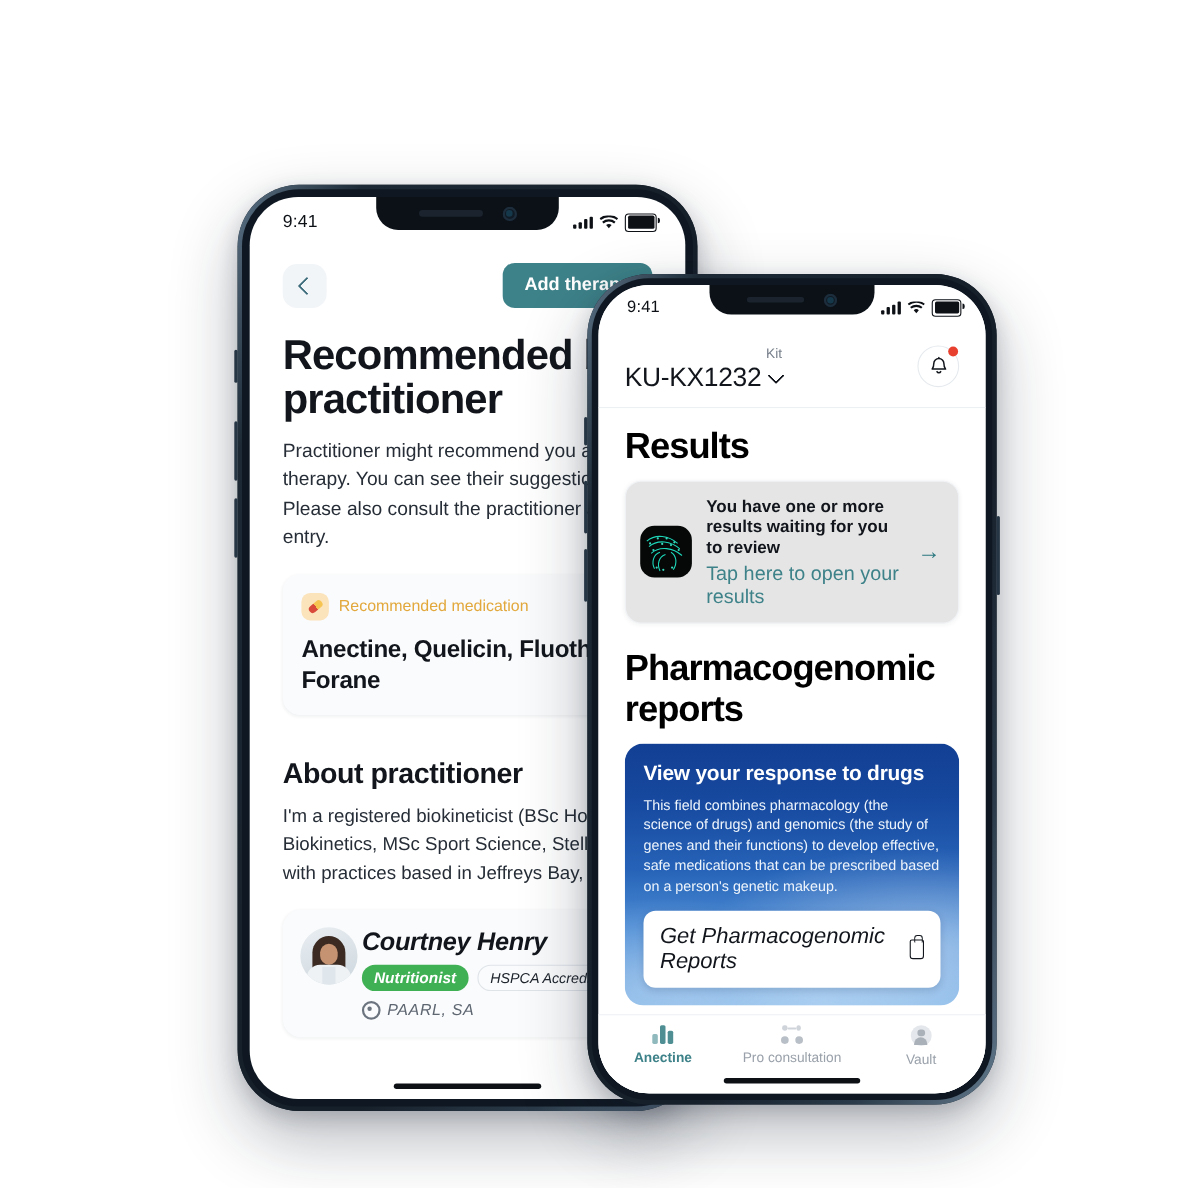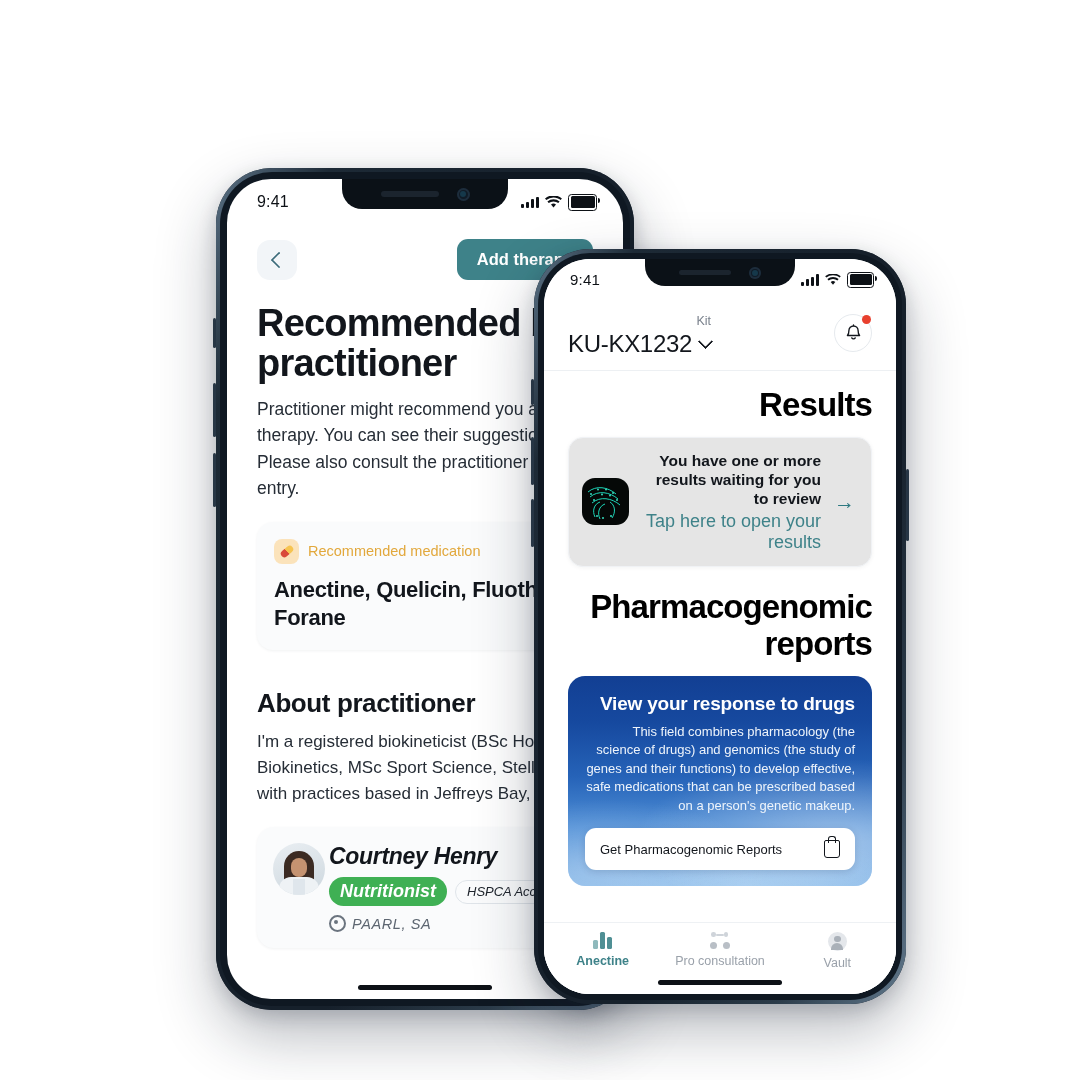--- a/index.html
+++ b/index.html
@@ -93,42 +93,42 @@
           background:linear-gradient(160deg,#e9eef2,#cdd7de);position:relative;}
   .avatar .hair{position:absolute;left:11px;top:8px;width:30px;height:38px;border-radius:15px 15px 10px 10px;
                 background:#3b2a22;}
   .avatar .face{position:absolute;left:18px;top:15px;width:16px;height:19px;border-radius:8px;
                 background:#c59371;}
   .avatar .body{position:absolute;left:6px;bottom:-2px;width:40px;height:20px;border-radius:12px 12px 0 0;
                 background:#eef2f5;}
   .avatar .coat{position:absolute;left:20px;bottom:-2px;width:12px;height:18px;background:#dfe6ec;}
   .prac-name{font-size:23px;font-weight:bold;letter-spacing:-.3px;}
   .tags{display:flex;gap:8px;margin-top:7px;align-items:center;}
-  .tag-green{background:#3fb054;color:#fff;font-size:18px;font-weight:bold;padding:4px 11px;border-radius:20px;}
+  .tag-green{background:#3fb054;color:#fff;font-size:14px;font-weight:bold;padding:4px 11px;border-radius:20px;}
   .tag-out{border:1.4px solid #dfe4e9;color:#20262e;font-size:13px;padding:3.5px 11px;border-radius:20px;
            white-space:nowrap;}
   .loc{display:flex;align-items:center;gap:6px;margin-top:9px;color:#5d6671;font-size:14.5px;
        letter-spacing:.6px;}
   .pin{width:13px;height:13px;border:2px solid #6b747f;border-radius:50% 50% 50% 50%;position:relative;}
   .pin::after{content:"";position:absolute;left:2.5px;top:2.5px;width:4px;height:4px;border-radius:50%;
               background:#6b747f;}
 
   
   .rp{position:absolute;inset:0;display:flex;flex-direction:column;background:#fff;}
   .rp-head{padding:55px 24px 12px;display:flex;align-items:flex-start;justify-content:space-between;
            border-bottom:1px solid #edf0f3;text-align:right;}
   .kit-label{font-size:12.5px;color:#79818c;}
   .kit-row{display:flex;align-items:center;gap:8px;margin-top:2px;}
   .kit-val{font-size:24px;letter-spacing:-.3px;color:#12161c;}
   .kit-chev{width:9px;height:9px;border-right:2.2px solid #12161c;border-bottom:2.2px solid #12161c;
             transform:rotate(45deg);margin-top:-5px;border-radius:1px;}
   .bell-wrap{position:relative;width:36px;height:36px;border-radius:50%;border:1px solid #e6eaee;
              display:flex;align-items:center;justify-content:center;cursor:pointer;}
   .dot-red{position:absolute;right:0px;top:0px;width:9px;height:9px;border-radius:50%;background:#e8402e;}
-  .rp-body{flex:1;padding:0 24px;overflow:hidden;text-align:right;}
+  .rp-body{flex:1;padding:0 24px;overflow:hidden;}
   .rp-h{font-size:33px;font-weight:bold;letter-spacing:-.9px;margin:16px 0 0;line-height:1.08;}
   .res-card{margin-top:14px;background:#e5e5e5;border:1px solid #f0f2f5;border-radius:15px;padding:13px;
             display:flex;align-items:center;gap:13px;box-shadow:0 1px 4px rgba(20,30,45,.05);cursor:pointer;}
   .dna{width:47px;height:47px;border-radius:13px;flex:0 0 47px;background:#050807;position:relative;
        overflow:hidden;}
   .res-txt{flex:1;}
   .res-t1{font-size:15.5px;font-weight:bold;line-height:1.24;color:#12161c;}
   .res-t2{font-size:18px;color:#3e8289;margin-top:3px;}
   .arr{color:#2e7a82;font-size:21px;line-height:1;padding-right:3px;}
   .pg-h{font-size:33px;font-weight:bold;letter-spacing:-.9px;margin:22px 0 0;line-height:1.1;}
@@ -137,22 +137,22 @@
   .blue-card .bg{position:absolute;inset:0;
       background:
         radial-gradient(120% 70% at 88% 78%, rgba(255,255,255,.42) 0%, rgba(255,255,255,0) 55%),
         radial-gradient(90% 55% at 12% 92%, rgba(255,255,255,.30) 0%, rgba(255,255,255,0) 60%),
         radial-gradient(70% 40% at 60% 100%, rgba(180,215,245,.55) 0%, rgba(255,255,255,0) 70%),
         linear-gradient(180deg,#123f93 0%, #16499f 22%, #2663b8 48%, #4e8ed6 72%, #7db2e6 100%);}
   .blue-card .inner{position:relative;z-index:2;}
   .bc-title{font-size:19px;font-weight:bold;letter-spacing:-.2px;}
   .bc-body{font-size:13px;line-height:1.42;margin-top:8px;color:#eef4fb;}
   .cta{margin-top:13px;background:#fff;border-radius:11px;padding:12px 15px;display:flex;
-       align-items:center;justify-content:space-between;color:#12161c;font-size:13px;cursor:pointer;
-       box-shadow:0 2px 7px rgba(10,30,70,.15);}
+       align-items:center;justify-content:space-between;color:#12161c;font-size:20px;cursor:pointer;
+       box-shadow:0 2px 7px rgba(10,30,70,.15);font-style:italic;}
   .bag{width:14px;height:16px;border:1.7px solid #12161c;border-radius:2px 2px 3px 3px;position:relative;}
   .bag::after{content:"";position:absolute;left:3px;top:-5px;width:6px;height:6px;border:1.7px solid #12161c;
               border-bottom:none;border-radius:3px 3px 0 0;}
   .tabbar{border-top:1px solid #eef1f4;display:flex;padding:9px 0 24px;background:#fff;}
   .tab{flex:1;display:flex;flex-direction:column;align-items:center;gap:5px;cursor:pointer;}
   .tab-lbl{font-size:12.5px;color:#9aa1aa;}
   .tab.active .tab-lbl{color:#3e8289;font-weight:bold;}
   .ico-bars{display:flex;align-items:flex-end;gap:2.5px;height:17px;}
   .ico-bars i{display:block;width:4.5px;border-radius:1.5px;background:#4f8f94;}
   .ico-bars i:nth-child(1){height:9px;background:#8fb9bc}

